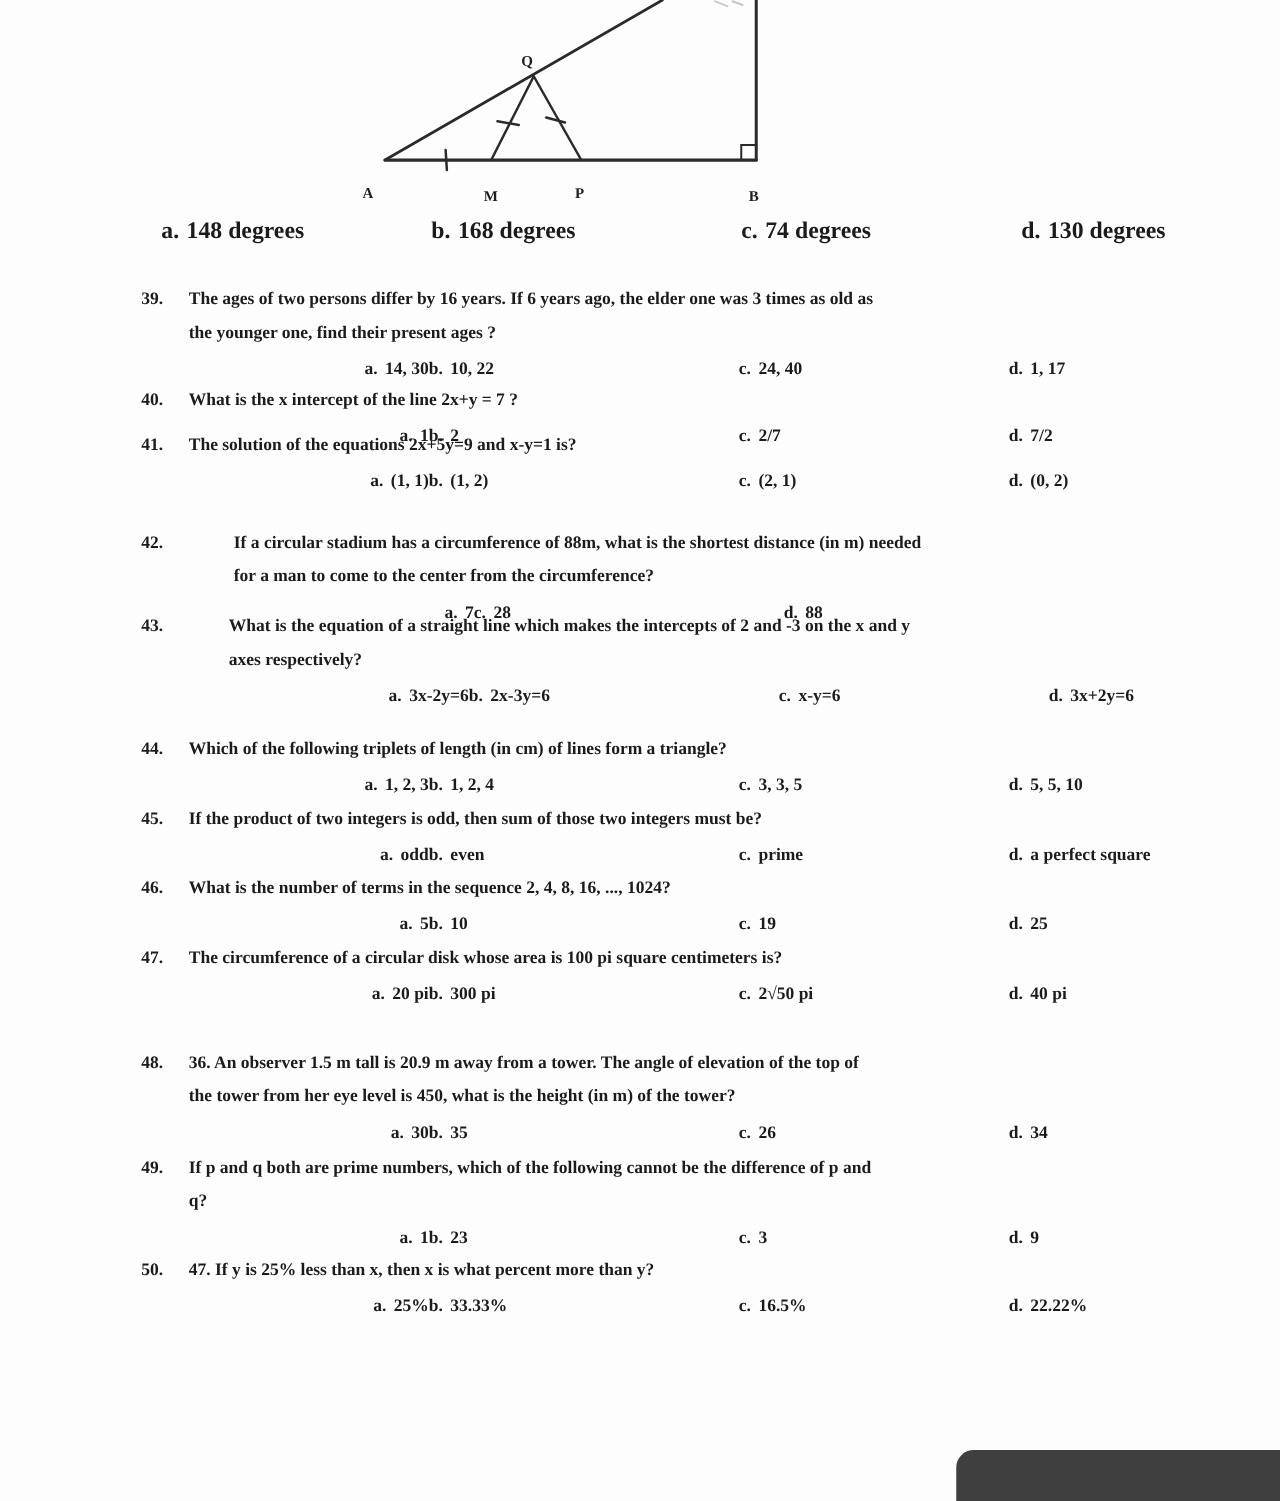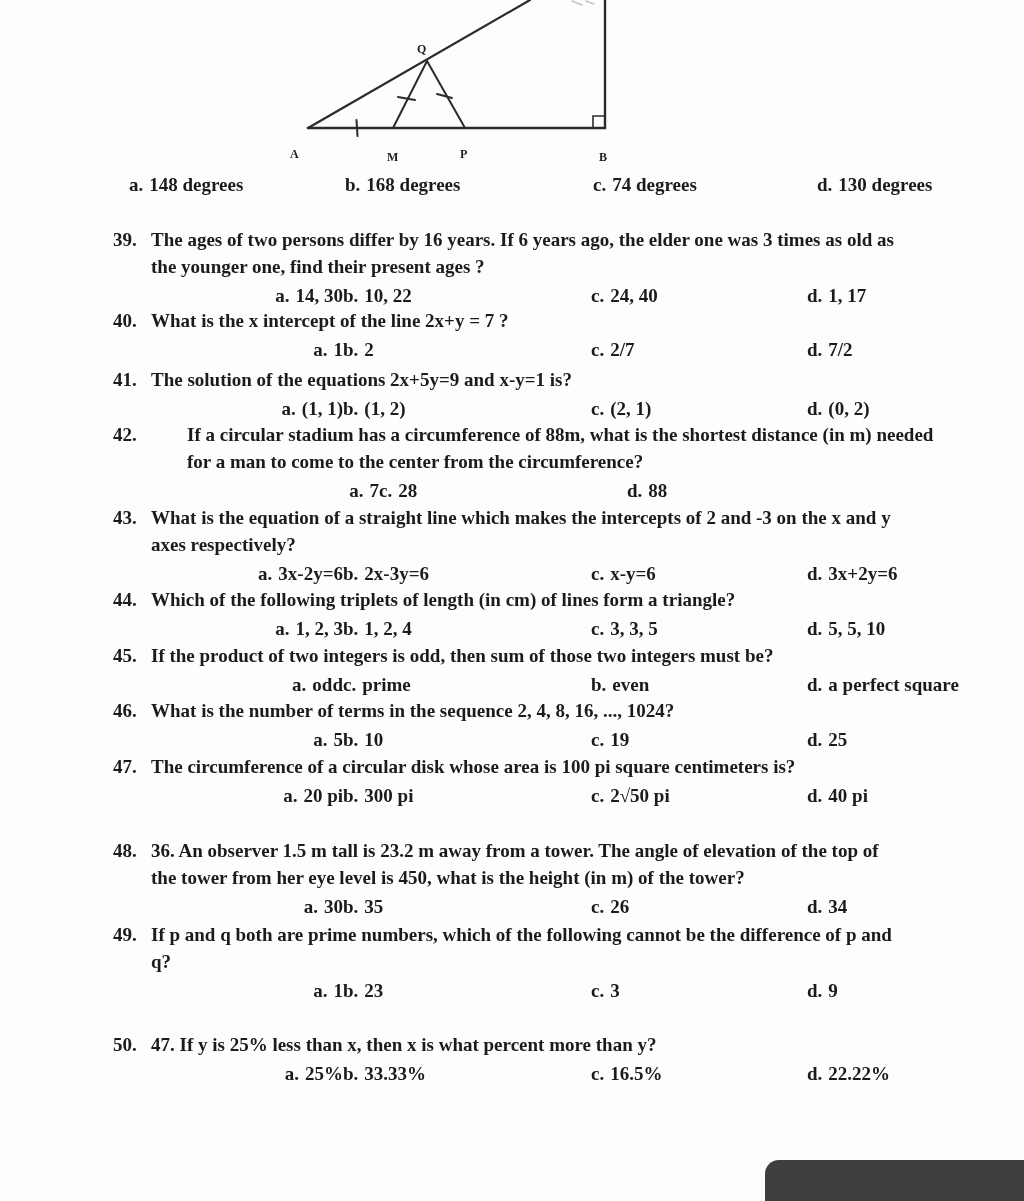--- a/index.html
+++ b/index.html
@@ -20,21 +20,21 @@
     position:absolute; left:129px; top:173px; right:0;
     display:flex; font-size:19px; line-height:24px; white-space:nowrap;
   }
   .intro-options .opt:nth-child(1){ width:216px; }
   .intro-options .opt:nth-child(2){ width:248px; }
   .intro-options .opt:nth-child(3){ width:224px; }
 
   
   .question {
     position:absolute; left:113px; right:10px;
-    display:flex; font-size:19px; line-height:27px; white-space:nowrap;
+    display:flex; font-size:14px; line-height:27px; white-space:nowrap;
   }
   .qnum { flex:none; width:38px; }
   .qbody { flex:1; min-width:0; }
   .options { display:flex; margin-top:2px; }
   .question .opt:nth-child(1){ width:192px;text-align:right; }
   .question .opt:nth-child(2){ width:248px; }
   .question .opt:nth-child(3){ width:216px; }
   .letter { padding-right:6px; font-weight:700; }
   .opt { overflow:visible; }
 
@@ -98,21 +98,21 @@
 
       <div class="options">
         <span class="opt"><span class="letter">a.</span><span class="val">1</span></span>
         <span class="opt"><span class="letter">b.</span><span class="val">2</span></span>
         <span class="opt"><span class="letter">c.</span><span class="val">2/7</span></span>
         <span class="opt"><span class="letter">d.</span><span class="val">7/2</span></span>
       </div>
     </div>
   </div>
 
-  <div class="question" style="top: 366px;">
+  <div class="question" style="top: 343px;">
     <span class="qnum">41.</span>
     <div class="qbody">
       <div class="l1">The solution of the equations 2x+5y=9 and x-y=1 is?</div>
 
       <div class="options">
         <span class="opt"><span class="letter">a.</span><span class="val">(1, 1)</span></span>
         <span class="opt"><span class="letter">b.</span><span class="val">(1, 2)</span></span>
         <span class="opt"><span class="letter">c.</span><span class="val">(2, 1)</span></span>
         <span class="opt"><span class="letter">d.</span><span class="val">(0, 2)</span></span>
       </div>
@@ -125,21 +125,21 @@
       <div class="l1">If a circular stadium has a circumference of 88m, what is the shortest distance (in m) needed</div>
       <div class="l2">for a man to come to the center from the circumference?</div>
       <div class="options">
         <span class="opt"><span class="letter">a.</span><span class="val">7</span></span>
         <span class="opt"><span class="letter">c.</span><span class="val">28</span></span>
         <span class="opt"><span class="letter">d.</span><span class="val">88</span></span>
       </div>
     </div>
   </div>
 
-  <div class="question" style="top: 504px;">
+  <div class="question" style="top: 488px; gap: 32px;">
     <span class="qnum">43.</span>
     <div class="qbody">
       <div class="l1">What is the equation of a straight line which makes the intercepts of 2 and -3 on the x and y</div>
       <div class="l2">axes respectively?</div>
       <div class="options">
         <span class="opt"><span class="letter">a.</span><span class="val">3x-2y=6</span></span>
         <span class="opt"><span class="letter">b.</span><span class="val">2x-3y=6</span></span>
         <span class="opt"><span class="letter">c.</span><span class="val">x-y=6</span></span>
         <span class="opt"><span class="letter">d.</span><span class="val">3x+2y=6</span></span>
       </div>
@@ -160,22 +160,22 @@
     </div>
   </div>
 
   <div class="question" style="top: 642px;">
     <span class="qnum">45.</span>
     <div class="qbody">
       <div class="l1">If the product of two integers is odd, then sum of those two integers must be?</div>
 
       <div class="options">
         <span class="opt"><span class="letter">a.</span><span class="val">odd</span></span>
+        <span class="opt"><span class="letter">b.</span><span class="val">even</span></span>
         <span class="opt"><span class="letter">c.</span><span class="val">prime</span></span>
-        <span class="opt"><span class="letter">b.</span><span class="val">even</span></span>
         <span class="opt"><span class="letter">d.</span><span class="val">a perfect square</span></span>
       </div>
     </div>
   </div>
 
   <div class="question" style="top: 697px;">
     <span class="qnum">46.</span>
     <div class="qbody">
       <div class="l1">What is the number of terms in the sequence 2, 4, 8, 16, ..., 1024?</div>
 
@@ -198,21 +198,21 @@
         <span class="opt"><span class="letter">b.</span><span class="val">300 pi</span></span>
         <span class="opt"><span class="letter">c.</span><span class="val">2√50 pi</span></span>
         <span class="opt"><span class="letter">d.</span><span class="val">40 pi</span></span>
       </div>
     </div>
   </div>
 
   <div class="question" style="top: 837px;">
     <span class="qnum">48.</span>
     <div class="qbody">
-      <div class="l1">36. An observer 1.5 m tall is 23.2 m away from a tower. The angle of elevation of the top of</div>
+      <div class="l1">36. An observer 1.5 m tall is 20.9 m away from a tower. The angle of elevation of the top of</div>
       <div class="l2">the tower from her eye level is 450, what is the height (in m) of the tower?</div>
       <div class="options">
         <span class="opt"><span class="letter">a.</span><span class="val">30</span></span>
         <span class="opt"><span class="letter">b.</span><span class="val">35</span></span>
         <span class="opt"><span class="letter">c.</span><span class="val">26</span></span>
         <span class="opt"><span class="letter">d.</span><span class="val">34</span></span>
       </div>
     </div>
   </div>
 
@@ -223,21 +223,21 @@
       <div class="l2">q?</div>
       <div class="options">
         <span class="opt"><span class="letter">a.</span><span class="val">1</span></span>
         <span class="opt"><span class="letter">b.</span><span class="val">23</span></span>
         <span class="opt"><span class="letter">c.</span><span class="val">3</span></span>
         <span class="opt"><span class="letter">d.</span><span class="val">9</span></span>
       </div>
     </div>
   </div>
 
-  <div class="question" style="top: 1003px; margin-top: 28px;">
+  <div class="question" style="top: 1003px;">
     <span class="qnum">50.</span>
     <div class="qbody">
       <div class="l1">47. If y is 25% less than x, then x is what percent more than y?</div>
 
       <div class="options">
         <span class="opt"><span class="letter">a.</span><span class="val">25%</span></span>
         <span class="opt"><span class="letter">b.</span><span class="val">33.33%</span></span>
         <span class="opt"><span class="letter">c.</span><span class="val">16.5%</span></span>
         <span class="opt"><span class="letter">d.</span><span class="val">22.22%</span></span>
       </div>

